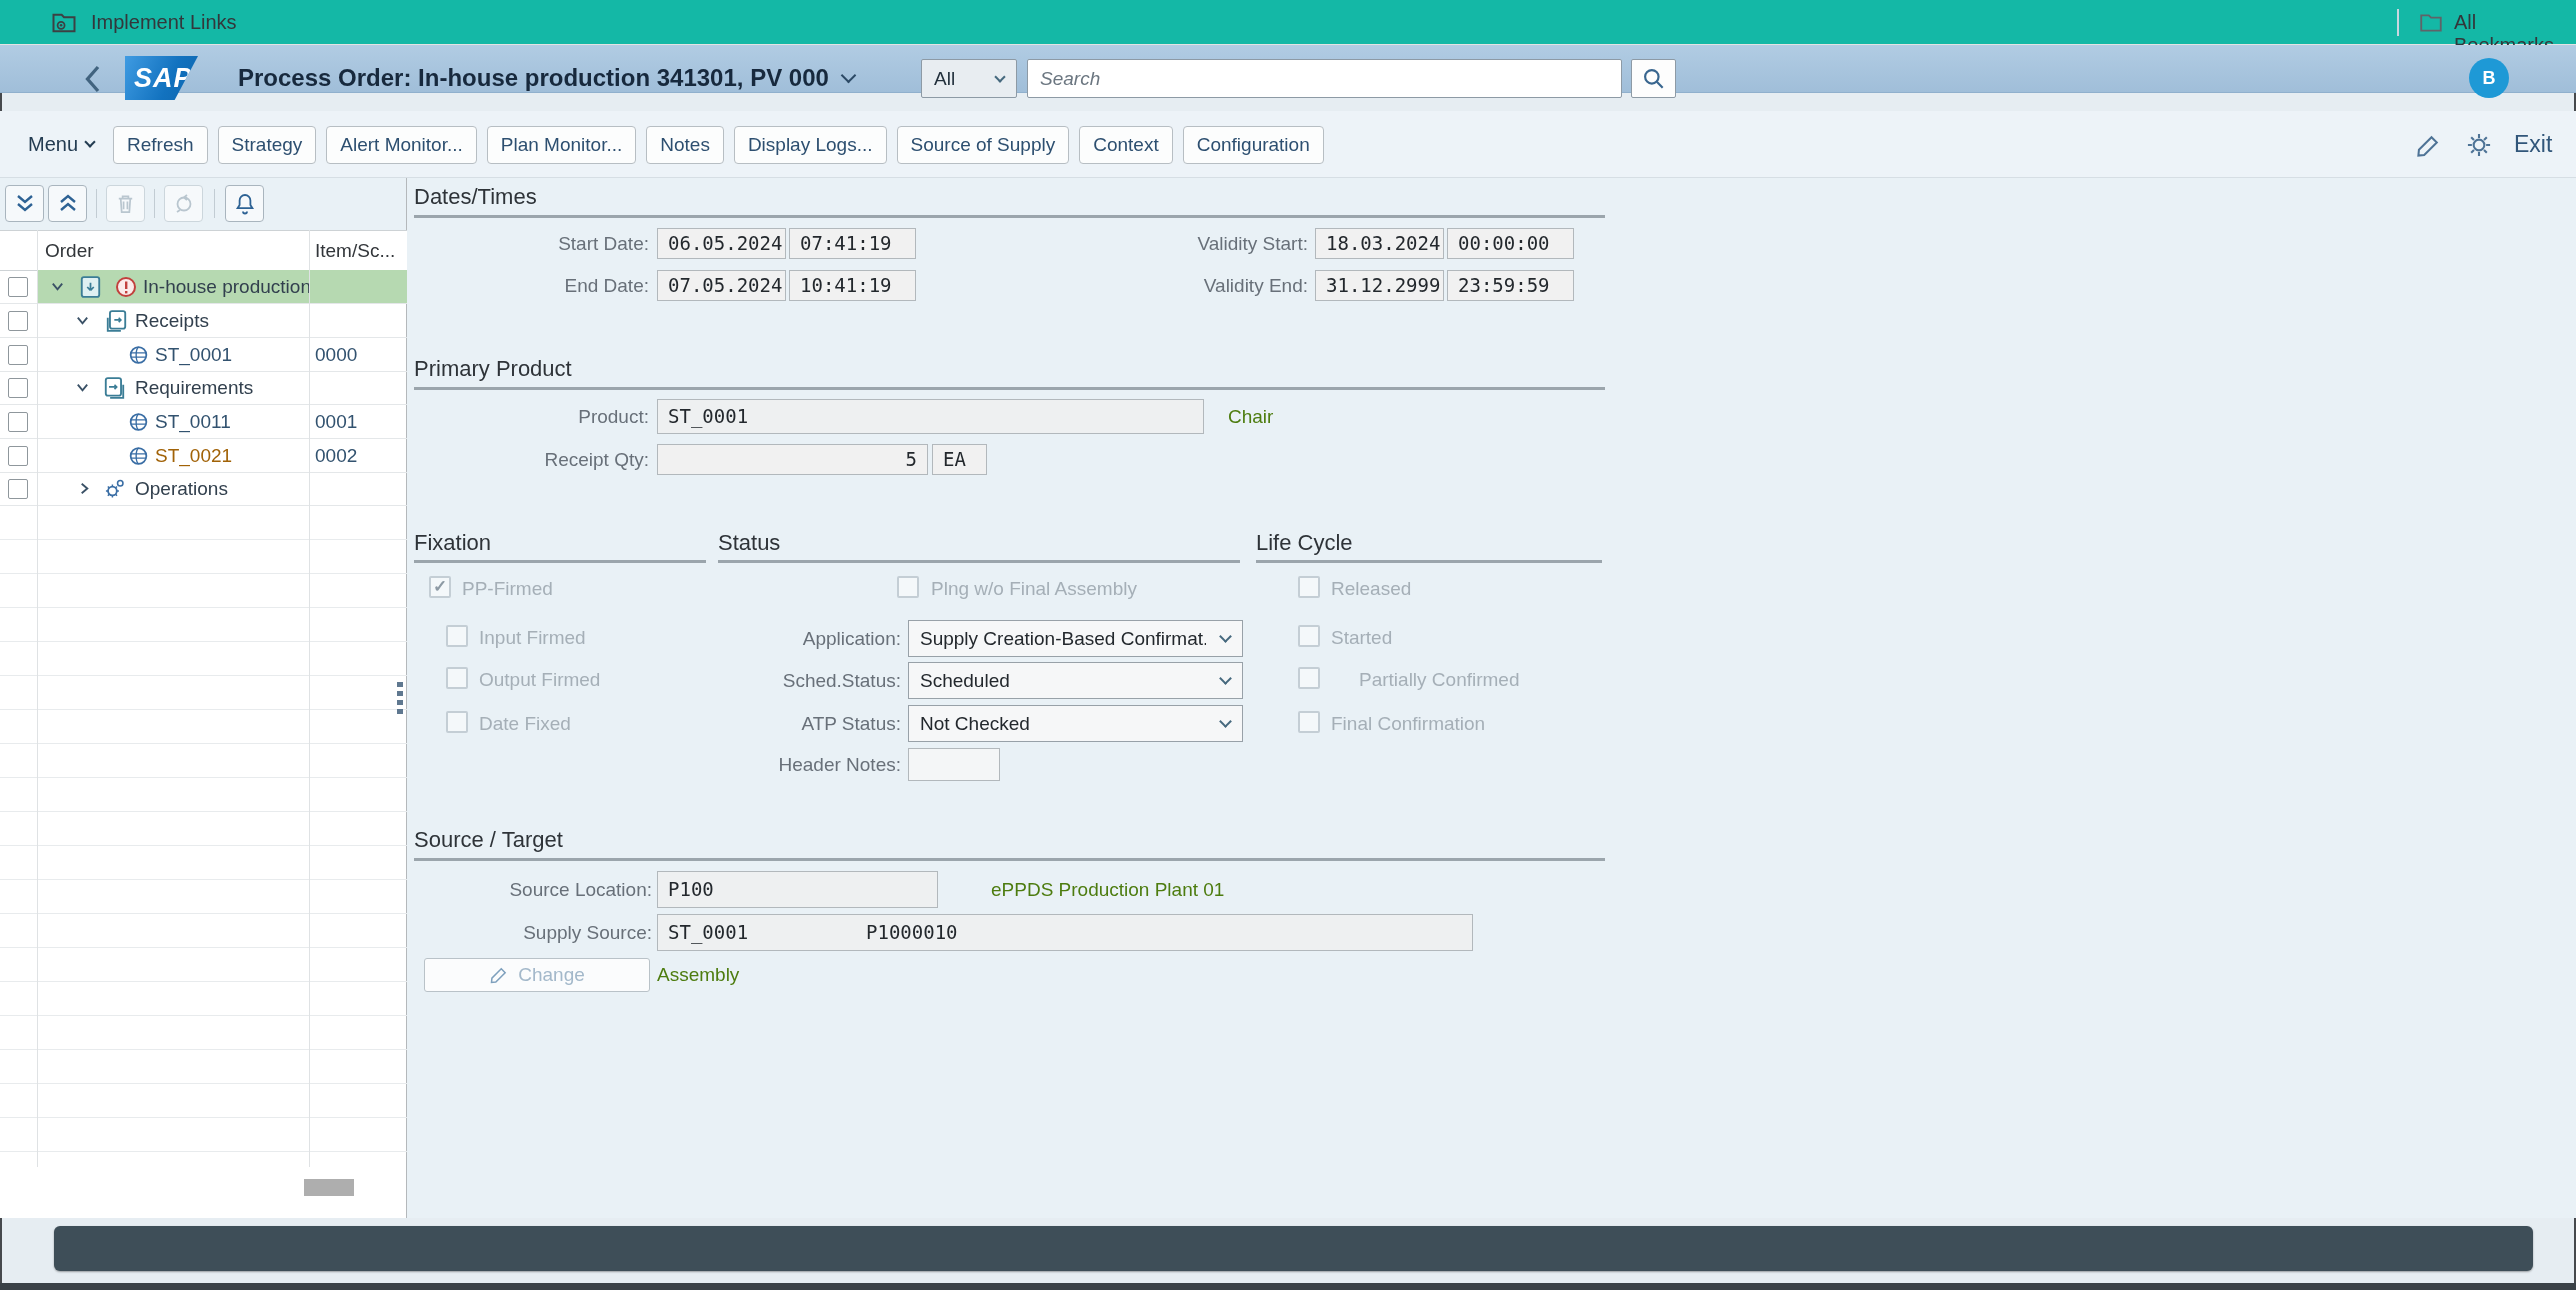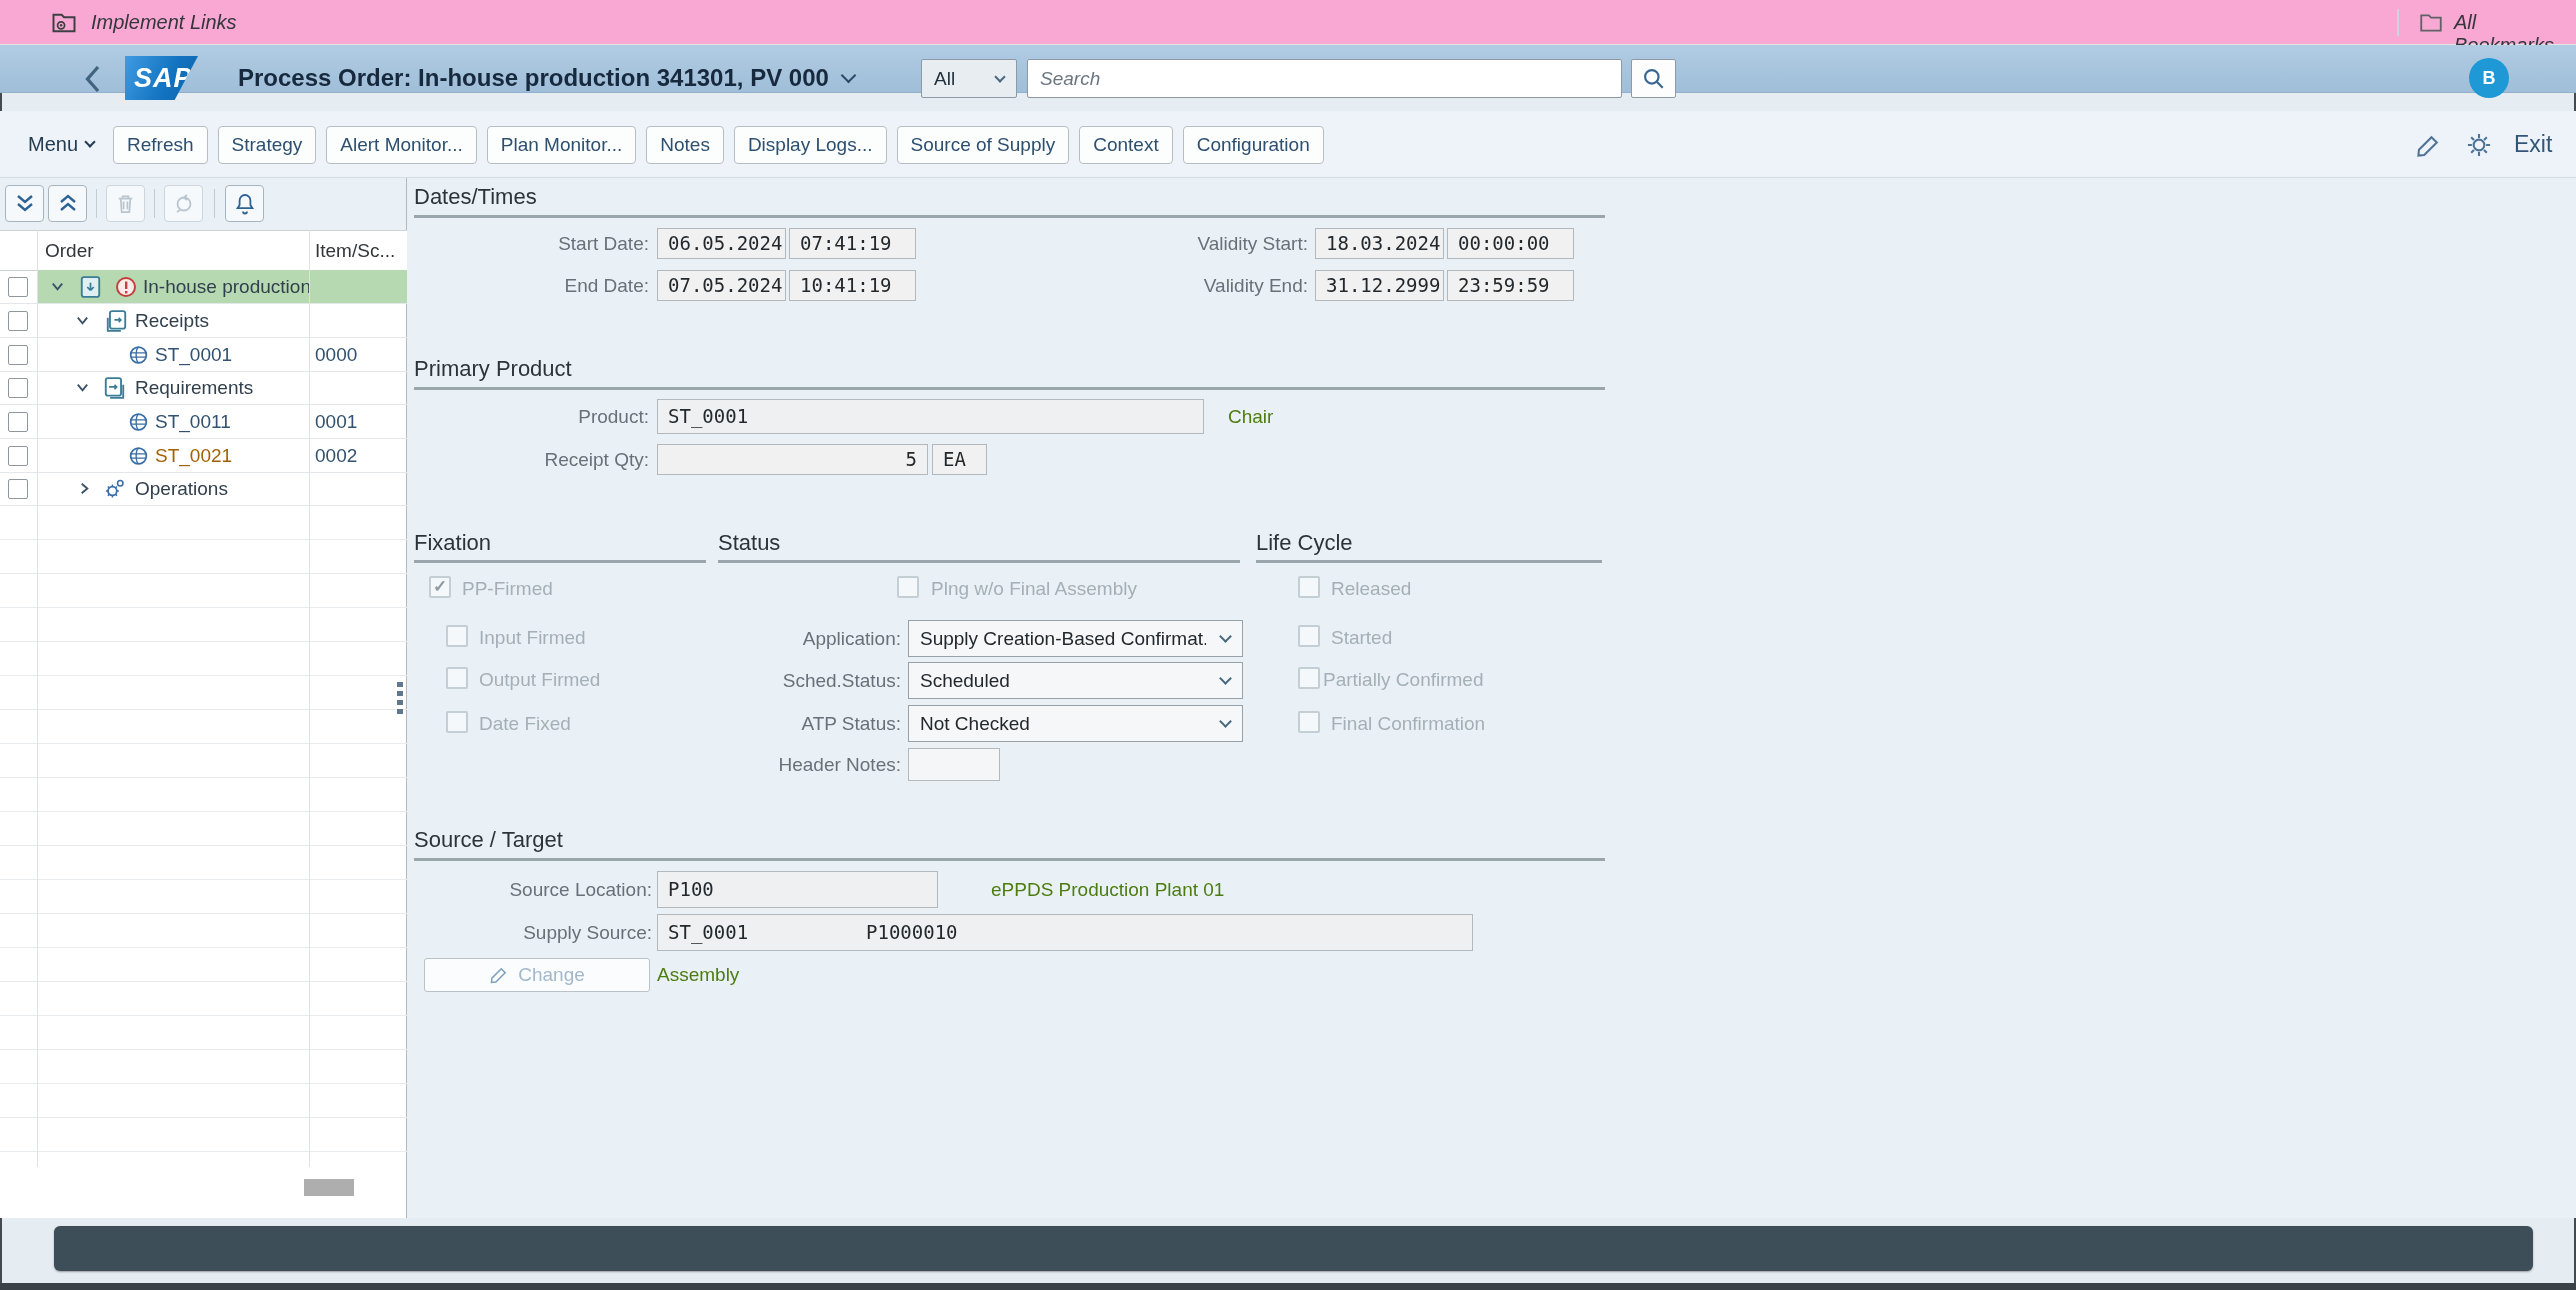--- a/index.html
+++ b/index.html
@@ -3,22 +3,22 @@
 <meta charset="utf-8">
 <style>
   * { margin:0; padding:0; box-sizing:border-box; }
   html,body { background:#cfd6da; }
   body { font-family:"Liberation Sans", sans-serif; }
   .screen { position:relative; width:2576px; height:1291px; background:#e6edf2; overflow:hidden;
             box-shadow: inset 0 0 0 2px #46494d; }
   .abs { position:absolute; }
 
   
-  .browser-bar { position:absolute; left:0; top:0; width:2576px; height:45px; background:#f9a8d4;
-                 border-bottom:1px solid #e3e3e3;font-style:italic; }
+  .browser-bar { position:absolute; left:0; top:0; width:2576px; height:45px; background:#14b8a6;
+                 border-bottom:1px solid #e3e3e3; }
   .bb-label { position:absolute; top:11px; font-size:20px; color:#33373b; }
   .bb-sep { position:absolute; left:2397px; top:9px; width:2px; height:27px; background:#c9d6e0; }
 
   
   .app-header { position:absolute; left:0; top:45px; width:2576px; height:48px;
                 background:linear-gradient(#b1cce3,#a0bed9); border-bottom:1px solid #90b0cd; }
   .sap-logo { position:absolute; left:125px; top:11px; width:73px; height:44px;
               background:linear-gradient(115deg,#3f9be2 0%,#1272bf 60%,#0d65ad 100%);
               clip-path:polygon(0 0,100% 0,68% 100%,0 100%); display:flex; align-items:center; }
   .sap-logo span { color:#fff; font-weight:bold; font-style:italic; font-size:27px; padding-left:9px; letter-spacing:1px; }
@@ -391,21 +391,21 @@
       <span class="chev" style="margin-top:-4px"></span>
     </div>
     <span class="lblr" style="left:266px;top:570px;line-height:33px">Header Notes:</span>
     <span class="fld" style="left:501px;top:570px;width:92px;height:33px;background:#f4f6f7"></span>
 
     <span class="ck" style="left:891px;top:398px"></span>
     <span class="cklbl" style="left:924px;top:400px">Released</span>
     <span class="ck" style="left:891px;top:447px"></span>
     <span class="cklbl" style="left:924px;top:449px">Started</span>
     <span class="ck" style="left:891px;top:489px"></span>
-    <span class="cklbl" style="left:916px;top:491px">Partially Confirmed</span>
+    <span class="cklbl" style="left:952px;top:491px">Partially Confirmed</span>
     <span class="ck" style="left:891px;top:533px"></span>
     <span class="cklbl" style="left:924px;top:535px">Final Confirmation</span>
 
     <span class="sec-title" style="left:7px;top:649px">Source / Target</span>
     <div class="rule" style="left:7px;top:680px;width:1191px"></div>
     <div class="frow" style="top:693px;height:37px;line-height:37px">
       <span class="lblr" style="left:17px">Source Location:</span>
       <span class="fld" style="left:250px;width:281px;height:37px;background:#eef0f1">P100</span>
       <span class="desc" style="left:584px">ePPDS Production Plant 01</span>
     </div>

